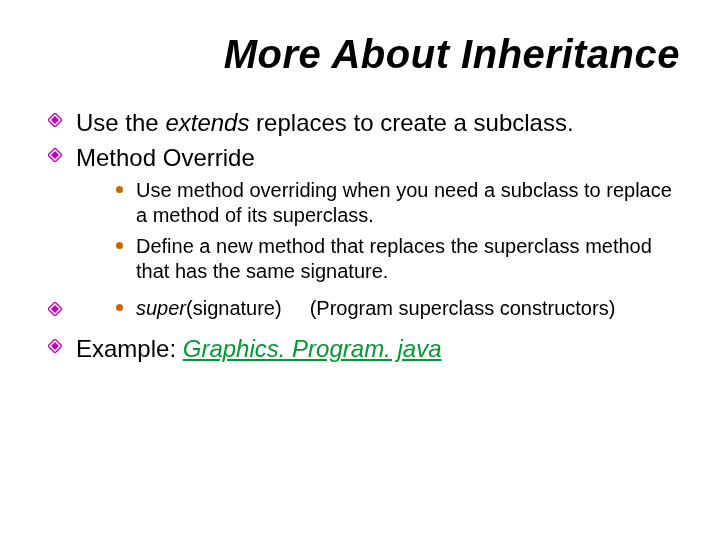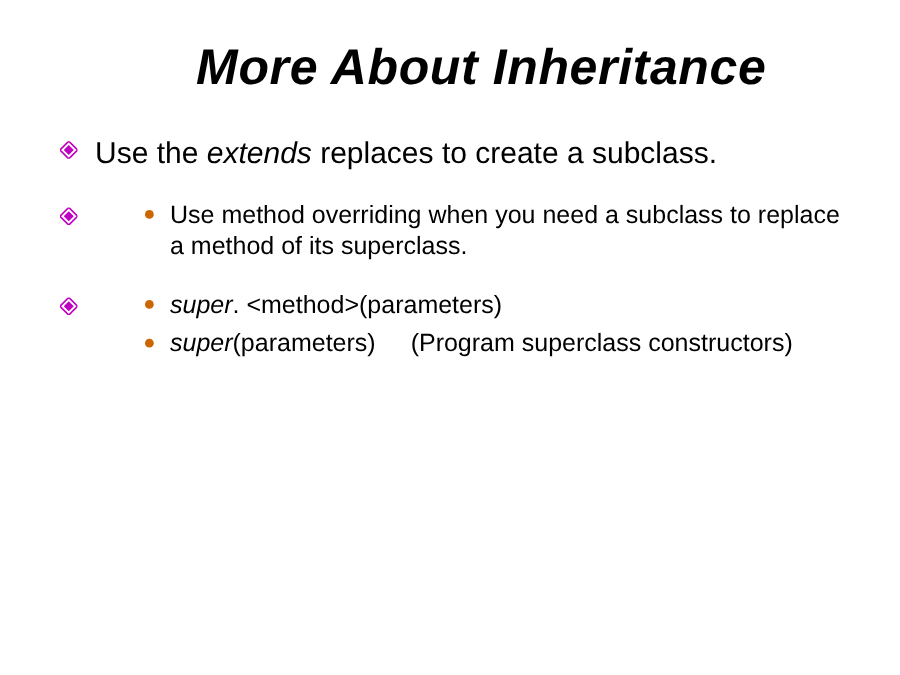--- a/index.html
+++ b/index.html
@@ -11,21 +11,21 @@
     color: #000000;
     overflow: hidden;
     position: relative;
   }
   .slide {
     padding: 32px 40px 20px 40px;
   }
   .title {
     font-size: 40px;
     font-style: italic;
-    text-align: center;
+    text-align: right;
     margin-bottom: 30px;
     margin-left: 50px;
     letter-spacing: 0.5px;
   }
   .lvl1 {
     list-style: none;
     padding-left: 8px;
   }
   .lvl1 > li {
     font-size: 24px;
@@ -39,21 +39,21 @@
     position: absolute;
     left: 0;
     top: 6px;
     width: 14px;
     height: 14px;
   }
   .bullet-dia svg { display: block; }
   .lvl2 {
     list-style: none;
     padding-left: 40px;
-    margin-top: 22px;
+    margin-top: 5px;
     margin-bottom: 8px;
   }
   .lvl2 > li {
     font-size: 20px;
     line-height: 1.25;
     margin-bottom: 6px;
     position: relative;
     padding-left: 20px;
   }
   .bullet-dot {
@@ -91,42 +91,52 @@
       <span>Use the </span><span class="italic">extends</span><span> replaces to create a subclass.</span>
     </li>
 
     <li>
       <span class="bullet-dia">
         <svg viewBox="0 0 14 14">
             <polygon points="7,0 14,7 7,14 0,7" fill="none" stroke="#c000c0" stroke-width="1.4"></polygon>
             <polygon points="7,3 11,7 7,11 3,7" fill="#c000c0"></polygon>
           </svg>
       </span>
+      <span>Method Override</span>
       <ul class="lvl2">
         <li>
           <span class="bullet-dot"></span>
           <span>Use method overriding when you need a subclass to replace a method of its superclass.</span>
+        </li>
+        <li>
+          <span class="bullet-dot"></span>
+          <span>Define a new method that replaces the superclass method that has the same signature.</span>
         </li>
       </ul>
     </li>
 
     <li class="spaced">
       <span class="bullet-dia">
         <svg viewBox="0 0 14 14">
             <polygon points="7,0 14,7 7,14 0,7" fill="none" stroke="#c000c0" stroke-width="1.4"></polygon>
             <polygon points="7,3 11,7 7,11 3,7" fill="#c000c0"></polygon>
           </svg>
       </span>
       <ul class="lvl2">
         <li>
           <span class="bullet-dot"></span>
-          <span class="italic">super</span><span>. &lt;method&gt;(parameters)</span>
-        </li>
-        <li>
-          <span class="bullet-dot"></span>
-          <span class="italic">super</span><span>(parameters)</span><span class="gap"></span><span>(Program superclass constructors)</span>
+          <span class="italic">super</span><span>(signature)</span><span class="gap"></span><span>(Program superclass constructors)</span>
         </li>
       </ul>
     </li>
 
+    <li class="spaced">
+      <span class="bullet-dia">
+        <svg viewBox="0 0 14 14">
+            <polygon points="7,0 14,7 7,14 0,7" fill="none" stroke="#c000c0" stroke-width="1.4"></polygon>
+            <polygon points="7,3 11,7 7,11 3,7" fill="#c000c0"></polygon>
+          </svg>
+      </span>
+      <span>Example: </span><span class="link">Graphics. Program. java</span>
+    </li>
 
   </ul>
 </div>
 
 </body></html>

